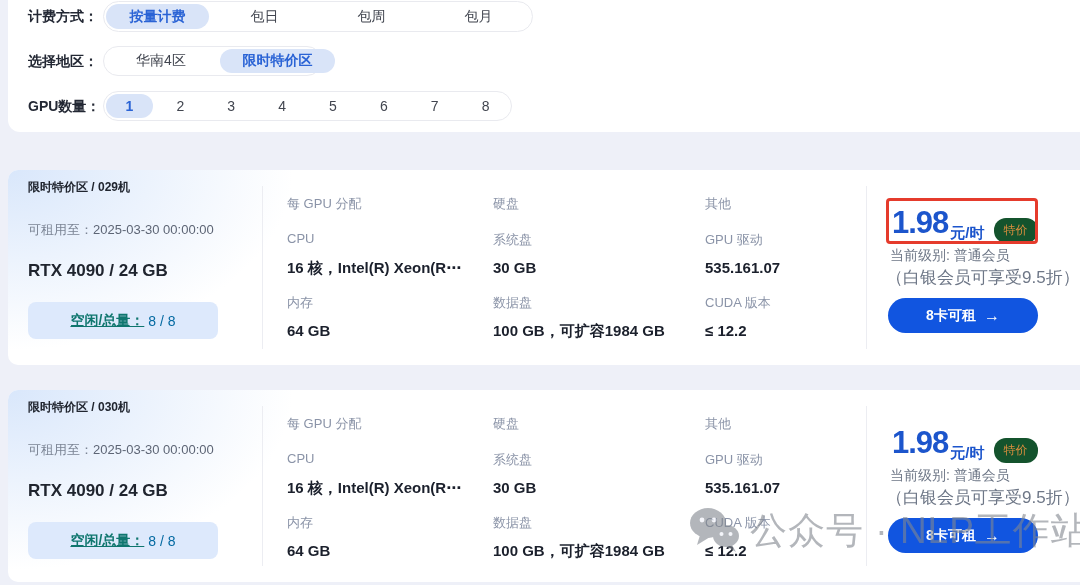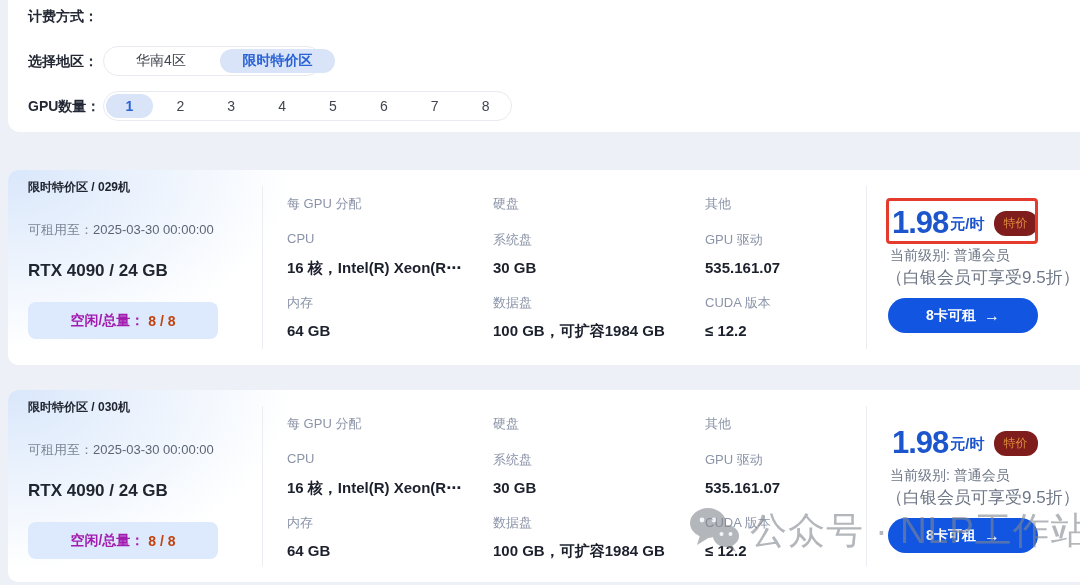--- a/index.html
+++ b/index.html
@@ -41,38 +41,38 @@
   .vdiv{position:absolute;top:16px;bottom:16px;width:1px;background:#ecedf2;}
   .c-title{position:absolute;left:20px;top:9px;font-size:12px;font-weight:bold;color:#20252f;white-space:nowrap;text-align:center;}
   .c-rent{position:absolute;left:20px;top:51px;font-size:13px;color:#7b8494;white-space:nowrap;}
   .c-rent .date{color:#5d6575;}
   .c-gpu{position:absolute;left:20px;top:91px;font-size:17px;font-weight:bold;color:#20252f;white-space:nowrap;}
   .c-avail{
     position:absolute;left:20px;top:132px;width:190px;height:37px;
     background:#dde9fc;border-radius:8px;display:flex;align-items:center;justify-content:center;
     font-size:14px;white-space:nowrap;
   }
-  .c-avail .al{color:#a21caf;font-weight:bold;}
-  .c-avail .av{color:#c2410c;font-weight:bold;margin-left:4px;}
+  .c-avail .al{color:#0f766e;font-weight:bold;text-decoration:underline;}
+  .c-avail .av{color:#0369a1;font-weight:normal;margin-left:4px;}
   .col{position:absolute;top:0;width:200px;}
   .col .hdr{position:absolute;left:0;top:25px;font-size:13px;color:#8b94a8;white-space:nowrap;}
   .col .lb1{position:absolute;left:0;top:61px;font-size:13px;color:#8b94a8;white-space:nowrap;}
   .col .vl1{position:absolute;left:0;top:89px;font-size:15px;font-weight:bold;color:#1b202c;white-space:nowrap;}
   .col .lb2{position:absolute;left:0;top:124px;font-size:13px;color:#8b94a8;white-space:nowrap;}
   .col .vl2{position:absolute;left:0;top:152px;font-size:15px;font-weight:bold;color:#1b202c;white-space:nowrap;}
   .redbox{
     position:absolute;left:878px;top:28px;width:152px;height:46px;
     border:3px solid #e53b2c;border-radius:4px;box-sizing:border-box;
     pointer-events:none;z-index:6;
   }
-  .price-row{position:absolute;left:884px;top:33px;display:flex;align-items:center;white-space:nowrap;}
+  .price-row{position:absolute;left:884px;top:33px;display:flex;align-items:flex-end;white-space:nowrap;}
   .price-amount{font-size:31px;font-weight:bold;color:#1c55cc;line-height:40px;letter-spacing:-1px;}
   .price-unit{font-size:15px;font-weight:bold;color:#1c55cc;margin-left:2px;margin-top:2px;}
   .price-badge{
-    margin-left:9px;background:#7f1d1d;color:#df8f3e;font-size:12px;
+    margin-left:9px;background:#14532d;color:#df8f3e;font-size:12px;
     padding:4px 10px;border-radius:12px;white-space:nowrap;
   }
   .lvl1{position:absolute;left:882px;top:77px;font-size:14px;color:#6e7787;white-space:nowrap;}
   .lvl2{position:absolute;left:878px;top:96px;font-size:17px;color:#6e7787;white-space:nowrap;}
   .rent-btn{
     position:absolute;left:880px;top:128px;width:150px;height:35px;
     background:#1155e0;border-radius:18px;border:none;cursor:pointer;
     display:flex;align-items:center;justify-content:center;gap:8px;
     color:#fff;font-size:14px;font-weight:bold;font-family:inherit;z-index:5;
   }
@@ -83,20 +83,26 @@
     display:flex;align-items:center;gap:10px;opacity:0.6;
   }
   .watermark .wtext{font-size:37px;color:#82878f;white-space:nowrap;letter-spacing:1px;}
 </style>
 </head>
 <body>
 
 <div class="filter-panel">
 
   <span class="flabel" style="top:1px;line-height:31px;">计费方式：</span>
+  <div class="pillgroup" style="left:95px;top:1px;width:430px;height:31px;">
+    <div class="pitem sel">按量计费</div>
+    <div class="pitem">包日</div>
+    <div class="pitem">包周</div>
+    <div class="pitem">包月</div>
+  </div>
 
   <span class="flabel" style="top:46px;line-height:30px;">选择地区：</span>
   <div class="pillgroup" style="left:95px;top:46px;width:219px;height:30px;">
     <div class="pitem" style="flex:0 0 90px;">华南4区</div>
     <div class="pitem sel" style="flex:0 0 95px;">限时特价区</div>
   </div>
 
   <span class="flabel" style="top:91px;line-height:30px;">GPU数量：</span>
   <div class="pillgroup" style="left:95px;top:91px;width:409px;height:30px;">
     <div class="pitem sel">1</div>

